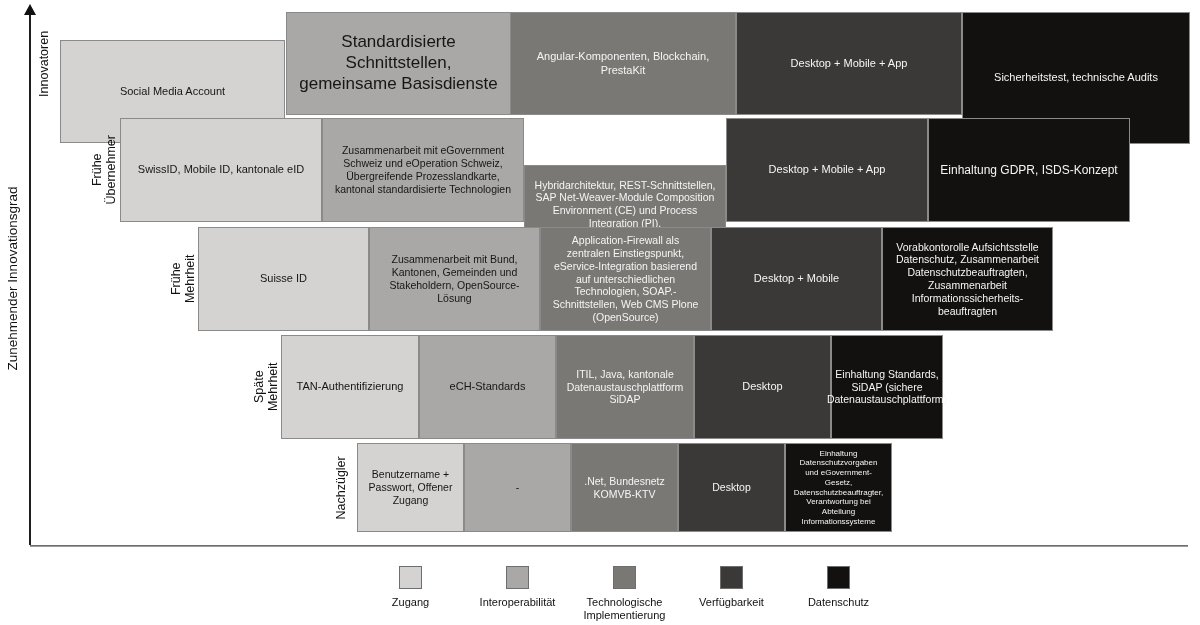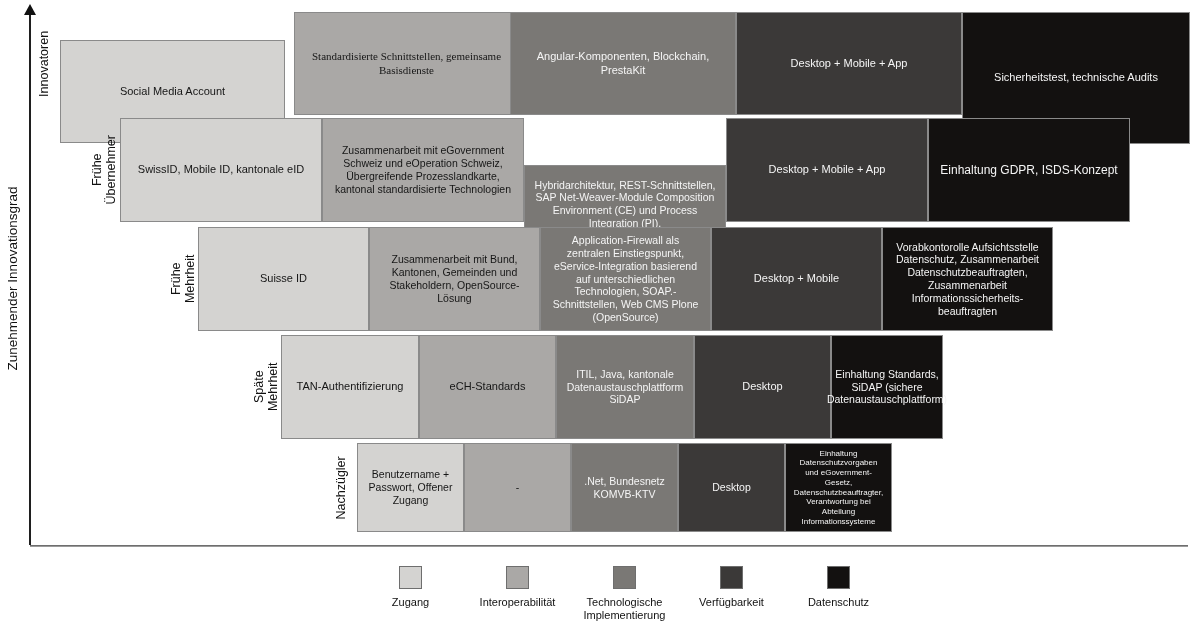--- a/index.html
+++ b/index.html
@@ -34,21 +34,21 @@
   <div class="y-arrow"></div>
   <div class="x-axis"></div>
   <div class="y-title-box">
     <span>Zunehmender Innovationsgrad</span>
   </div>
   <div id="matrix">
       <div class="row-label" style="left: 32px; top: 12px; width: 26px; height: 103px;">
         <span>Innovatoren</span>
       </div>
       <div class="cell" style="left: 60px; top: 12px; width: 225px; height: 103px; background: rgb(212, 211, 209); color: rgb(22, 22, 22); font-size: 11px; margin-top: 28px;">Social Media Account</div>
-      <div class="cell" style="left: 294px; top: 12px; width: 225px; height: 103px; background: rgb(170, 168, 166); color: rgb(22, 22, 22); font-size: 11px; font-family: Liberation Serif, serif;">Standardisierte Schnittstellen, gemeinsame Basisdienste</div>
+      <div class="cell" style="left: 286px; top: 12px; width: 225px; height: 103px; background: rgb(170, 168, 166); color: rgb(22, 22, 22); font-size: 17px;">Standardisierte Schnittstellen, gemeinsame Basisdienste</div>
       <div class="cell" style="left: 510px; top: 12px; width: 226px; height: 103px; background: rgb(122, 120, 117); color: rgb(245, 245, 245); font-size: 11px;">Angular-Komponenten, Blockchain, PrestaKit</div>
       <div class="cell" style="left: 736px; top: 12px; width: 226px; height: 103px; background: rgb(59, 57, 56); color: rgb(245, 245, 245); font-size: 11px;">Desktop + Mobile + App</div>
       <div class="cell" style="left: 962px; top: 12px; width: 228px; height: 132px; background: rgb(19, 17, 16); color: rgb(245, 245, 245); font-size: 11px;">Sicherheitstest, technische Audits</div>
       <div class="row-label" style="left: 92px; top: 118px; width: 26px; height: 104px;">
         <span>Frühe
 Übernehmer</span>
       </div>
       <div class="cell" style="left: 120px; top: 118px; width: 202px; height: 104px; background: rgb(212, 211, 209); color: rgb(22, 22, 22); font-size: 11px;">SwissID, Mobile ID, kantonale eID</div>
       <div class="cell" style="left: 322px; top: 118px; width: 202px; height: 104px; background: rgb(170, 168, 166); color: rgb(22, 22, 22); font-size: 10.5px;">Zusammenarbeit mit eGovernment Schweiz und eOperation Schweiz, Übergreifende Prozesslandkarte, kantonal standardisierte Technologien</div>
       <div class="cell" style="left: 524px; top: 118px; width: 202px; height: 104px; background: rgb(122, 120, 117); color: rgb(245, 245, 245); font-size: 10.5px; margin-top: 47px;">Hybridarchitektur, REST-Schnittstellen, SAP Net-Weaver-Module Composition Environment (CE) und Process Integration (PI), Serviceintegration/API, One-Stop-Shop-Lösung</div>

